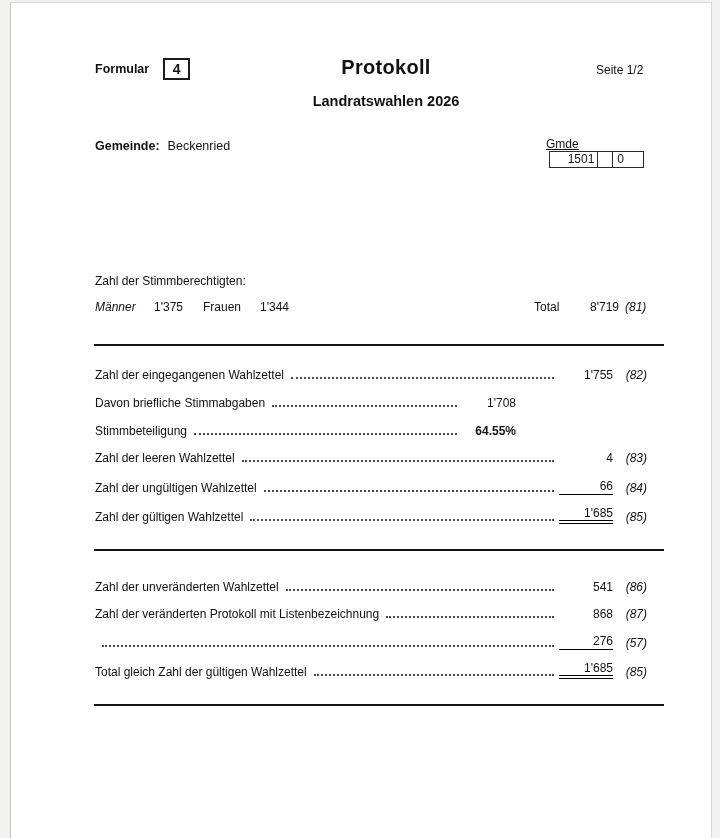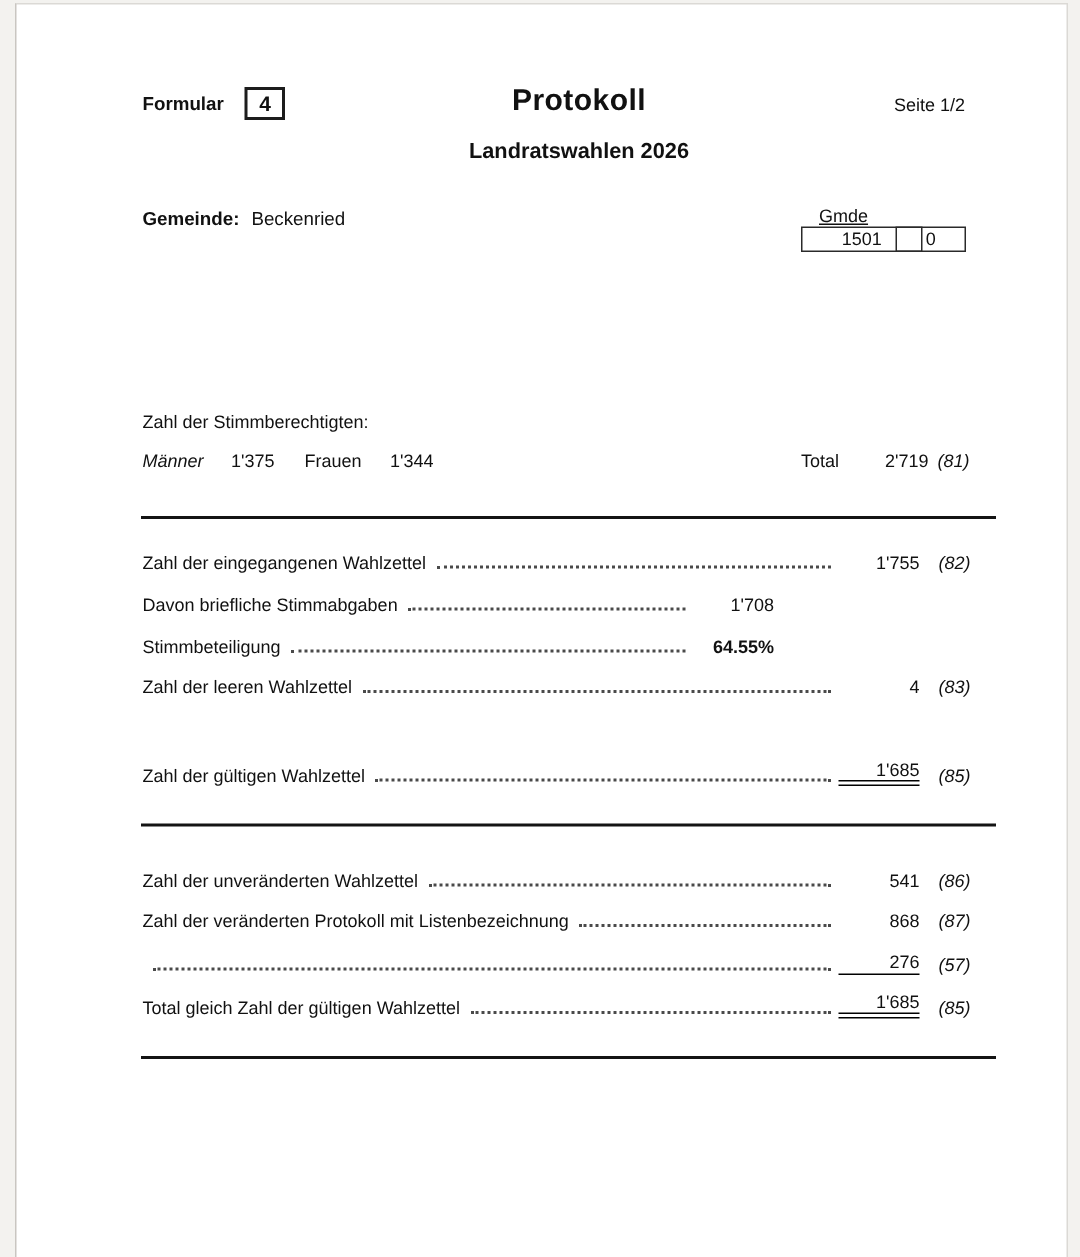--- a/index.html
+++ b/index.html
@@ -43,21 +43,21 @@
   
   .gemeinde-row { top: 136px; left: 84px; font-size: 12.5px; }
   .gemeinde-row .lblb { font-weight: bold; }
   .gemeinde-row .val { margin-left: 8px; }
   .gmde-label { top: 134px; left: 535px; font-size: 12px; text-decoration: underline; }
   .gmde-box {
     top: 148px; height: 17px;
     border: 1px solid #2a2a2a;
     font-size: 12px; text-align: center; line-height: 15px;
   }
-  .gmde-box.b1 { left: 523px; width: 81px; }
+  .gmde-box.b1 { left: 538px; width: 64px; }
   .gmde-box.b2 { left: 586px; width: 47px; }
 
   
   .stimmber-heading { top: 271px; left: 84px; font-size: 12px; }
   .electorate-row { top: 297px; left: 84px; width: 556px; height: 15px; font-size: 12px; }
   .electorate-row span { position: absolute; top: 0; white-space: nowrap; }
   .e-ml { left: 0; font-style: italic; }
   .e-mv { left: 42px; width: 46px; text-align: right; }
   .e-fl { left: 108px; }
   .e-fv { left: 148px; width: 46px; text-align: right; }
@@ -116,21 +116,21 @@
   <div class="abs gmde-box b1">1501</div>
   <div class="abs gmde-box b2">0</div>
 
   <div class="abs stimmber-heading">Zahl der Stimmberechtigten:</div>
   <div class="abs electorate-row">
     <span class="e-ml">Männer</span>
     <span class="e-mv">1'375</span>
     <span class="e-fl">Frauen</span>
     <span class="e-fv">1'344</span>
     <span class="e-tl">Total</span>
-    <span class="e-tv">2'719</span>
+    <span class="e-tv">8'719</span>
     <span class="e-tc">(81)</span>
   </div>
 
   <div class="abs rule r1"></div>
 
   <div class="abs trow s1-0">
     <span class="lbl">Zahl der eingegangenen Wahlzettel</span>
     <span class="dots"></span>
     <span class="val">1'755</span>
     <span class="code">(82)</span>
@@ -145,20 +145,26 @@
     <span class="lbl">Stimmbeteiligung</span>
     <span class="dots"></span>
     <span class="val bold">64.55%</span>
     <span class="spacer"></span>
   </div>
   <div class="abs trow s1-3">
     <span class="lbl">Zahl der leeren Wahlzettel</span>
     <span class="dots"></span>
     <span class="val">4</span>
     <span class="code">(83)</span>
+  </div>
+  <div class="abs trow s1-4">
+    <span class="lbl">Zahl der ungültigen Wahlzettel</span>
+    <span class="dots"></span>
+    <span class="val u-single">66</span>
+    <span class="code">(84)</span>
   </div>
   <div class="abs trow s1-5">
     <span class="lbl">Zahl der gültigen Wahlzettel</span>
     <span class="dots"></span>
     <span class="val u-double">1'685</span>
     <span class="code">(85)</span>
   </div>
 
   <div class="abs rule r2"></div>
 

